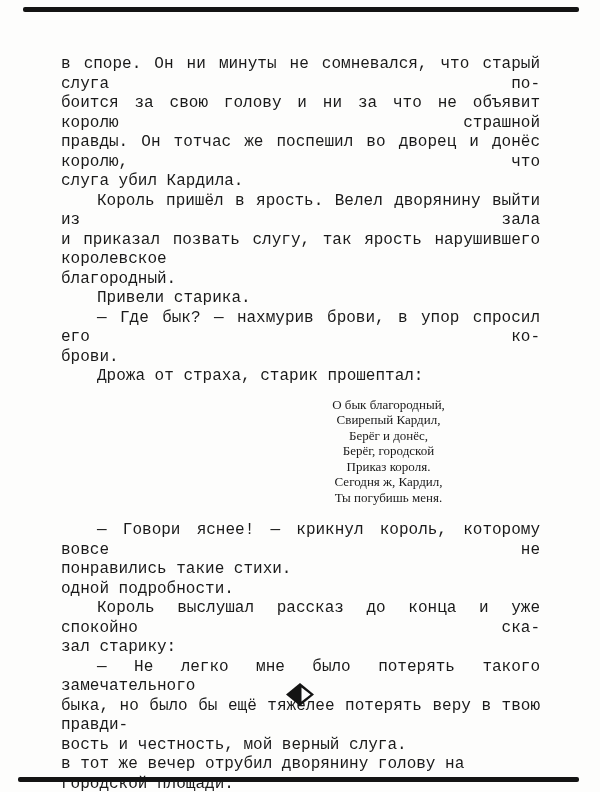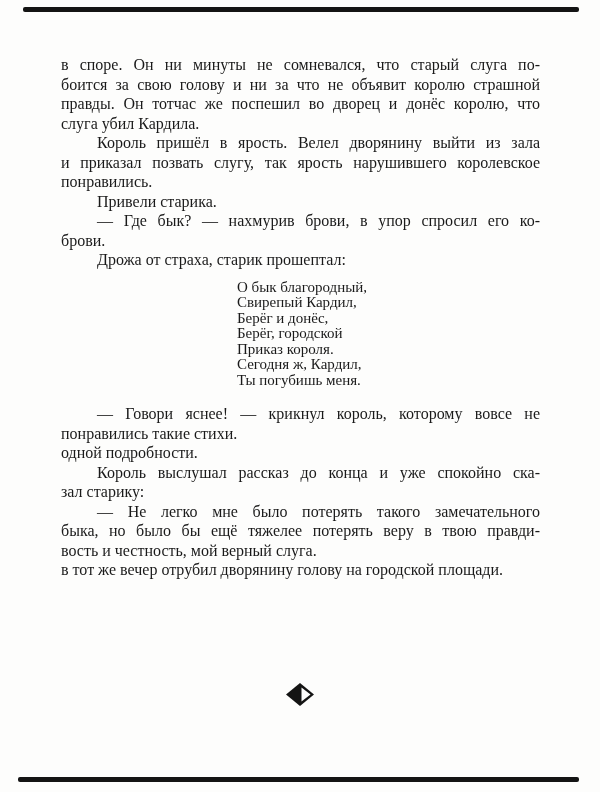--- a/index.html
+++ b/index.html
@@ -25,35 +25,36 @@
     left: 61px;
     top: 55px;
     width: 479px;
     font-size: 16px;
   }
   .ln {
     margin: 0;
     line-height: 19.5px;
     text-align: left;
     white-space: normal;
+    font-family: Liberation Mono, monospace;
   }
   .just {
     text-align: justify;
     text-align-last: justify;
     text-justify: inter-word;
   }
   .ind { text-indent: 36px; }
   .verse {
     margin: 10px 0 16px 176px;
   }
   .vln {
     margin: 0;
-    font-size: 15px;
+    font-size: 13px;
     line-height: 15.5px;
-    text-align: left;
+    text-align: center;
   }
   .ornament {
     position: absolute;
     left: 286px;
     top: 683px;
     width: 28px;
     height: 23px;
   }
   .ornament svg { display: block; }
 </style>
@@ -64,21 +65,21 @@
 
   <div class="scan-bar top"></div>
 
   <div class="text-block">
     <p class="ln just">в споре. Он ни минуты не сомневался, что старый слуга по-</p>
     <p class="ln just">боится за свою голову и ни за что не объявит королю страшной</p>
     <p class="ln just">правды. Он тотчас же поспешил во дворец и донёс королю, что</p>
     <p class="ln">слуга убил Кардила.</p>
     <p class="ln ind just">Король пришёл в ярость. Велел дворянину выйти из зала</p>
     <p class="ln just">и приказал позвать слугу, так ярость нарушившего королевское</p>
-    <p class="ln">понравились.</p>
+    <p class="ln">благородный.</p>
     <p class="ln ind">Привели старика.</p>
     <p class="ln ind just">— Где бык? — нахмурив брови, в упор спросил его ко-</p>
     <p class="ln">брови.</p>
     <p class="ln ind">Дрожа от страха, старик прошептал:</p>
 
     <div class="verse">
       <p class="vln">О бык благородный,</p>
       <p class="vln">Свирепый Кардил,</p>
       <p class="vln">Берёг и донёс,</p>
       <p class="vln">Берёг, городской</p>

